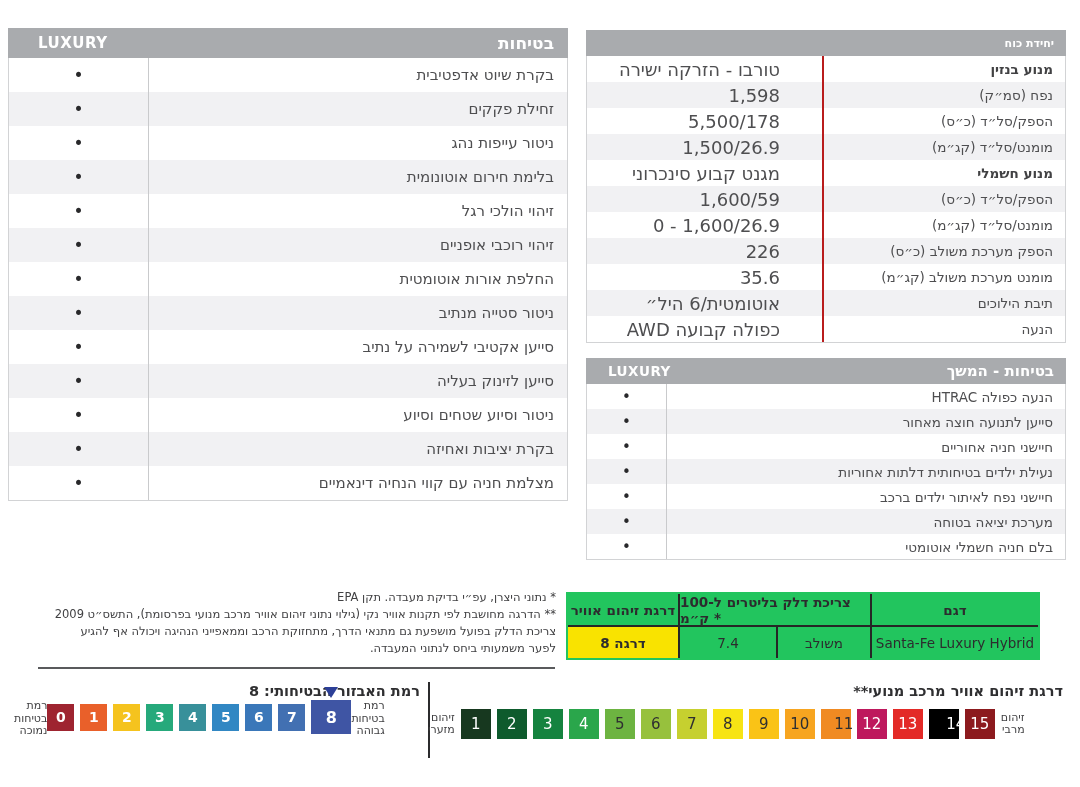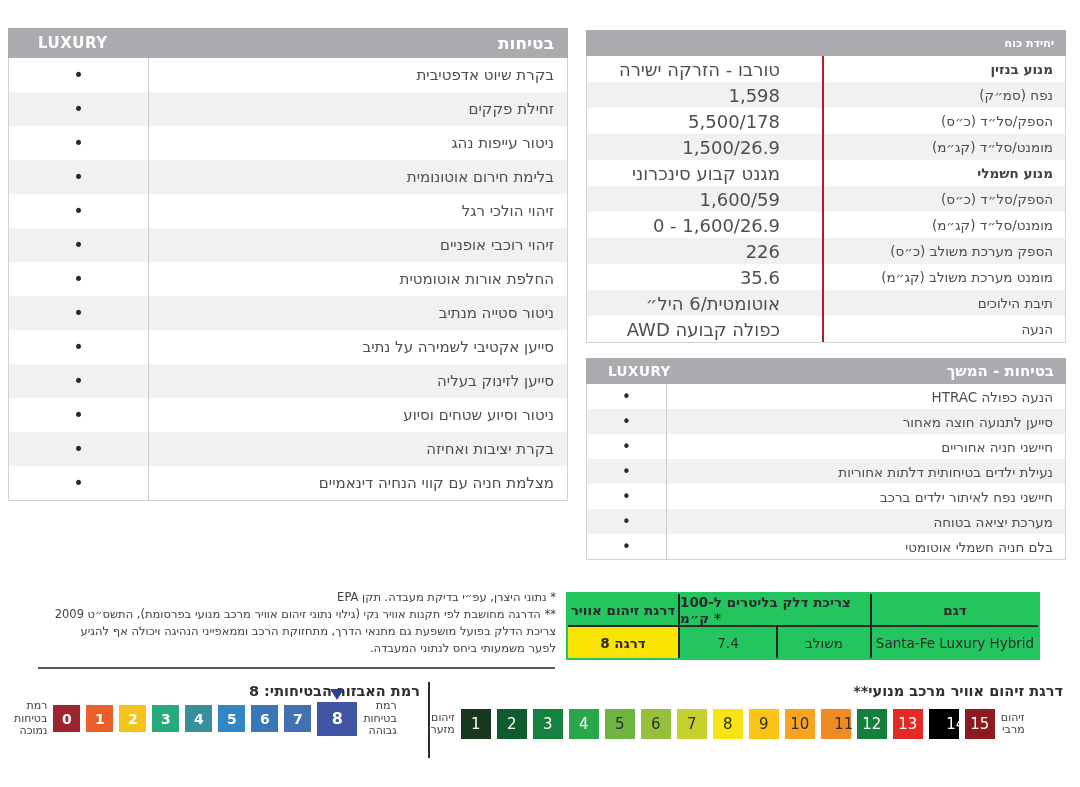--- a/index.html
+++ b/index.html
@@ -74,21 +74,21 @@
   #notes-rule { left: 38px; top: 667px; width: 517px; height: 2px; background: #595a5c; }
   #bottom-divider { left: 428px; top: 682px; width: 2px; height: 76px; background: #2b2b2d; }
 
   
   .scale-title { font-weight: bold; font-size: 14.5px; color: #2f2f31; text-align: right; }
   #safety-scale-title { left: 0; top: 683px; width: 420px; }
   #pollution-title { left: 560px; top: 683px; width: 503px; }
 
   
   #safety-scale { left: 14px; top: 700px; width: 410px; display: flex; direction: ltr;
-                  align-items: center; gap: 6px; }
+                  align-items: flex-start; }
   .scale-label { font-size: 11px; line-height: 12.5px; color: #414143; text-align: right;
                  white-space: pre-line; direction: rtl; }
   .sbox { width: 27px; height: 27px; display: flex; align-items: center; justify-content: center;
           color: #fff; font-weight: bold; font-size: 14px; }
   .sbox.selected { width: 40px; height: 34px; font-size: 16px; position: relative; }
   .marker { position: absolute; top: -13px; left: 50%; transform: translateX(-50%);
             width: 0; height: 0; border-left: 7px solid transparent; border-right: 7px solid transparent;
             border-top: 11px solid #2c3f97; }
 
   
@@ -304,20 +304,20 @@
       <div class="pbox" style="background: rgb(14, 91, 45); color: rgb(255, 255, 255);">2</div>
       <div class="pbox" style="background: rgb(21, 131, 63); color: rgb(255, 255, 255);">3</div>
       <div class="pbox" style="background: rgb(42, 166, 75); color: rgb(255, 255, 255);">4</div>
       <div class="pbox" style="background: rgb(109, 180, 65); color: rgb(47, 47, 49);">5</div>
       <div class="pbox" style="background: rgb(151, 193, 61); color: rgb(47, 47, 49);">6</div>
       <div class="pbox" style="background: rgb(198, 208, 47); color: rgb(47, 47, 49);">7</div>
       <div class="pbox" style="background: rgb(247, 228, 20); color: rgb(47, 47, 49);">8</div>
       <div class="pbox" style="background: rgb(250, 195, 22); color: rgb(47, 47, 49);">9</div>
       <div class="pbox" style="background: rgb(247, 165, 32); color: rgb(47, 47, 49);">10</div>
       <div class="pbox" style="background: rgb(240, 138, 34); color: rgb(47, 47, 49); padding-left: 16px;">11</div>
-      <div class="pbox" style="background: #15803d; color: rgb(255, 255, 255);">12</div>
+      <div class="pbox" style="background: #be185d; color: rgb(255, 255, 255);">12</div>
       <div class="pbox" style="background: rgb(227, 42, 39); color: rgb(255, 255, 255);">13</div>
       <div class="pbox" style="background: #000000; color: rgb(255, 255, 255); padding-left: 24px;">14</div>
       <div class="pbox" style="background: rgb(140, 26, 30); color: rgb(255, 255, 255);">15</div>
     </div>
   <div class="scale-label">זיהום
 מרבי</div>
 </div>
 
 </body></html>

